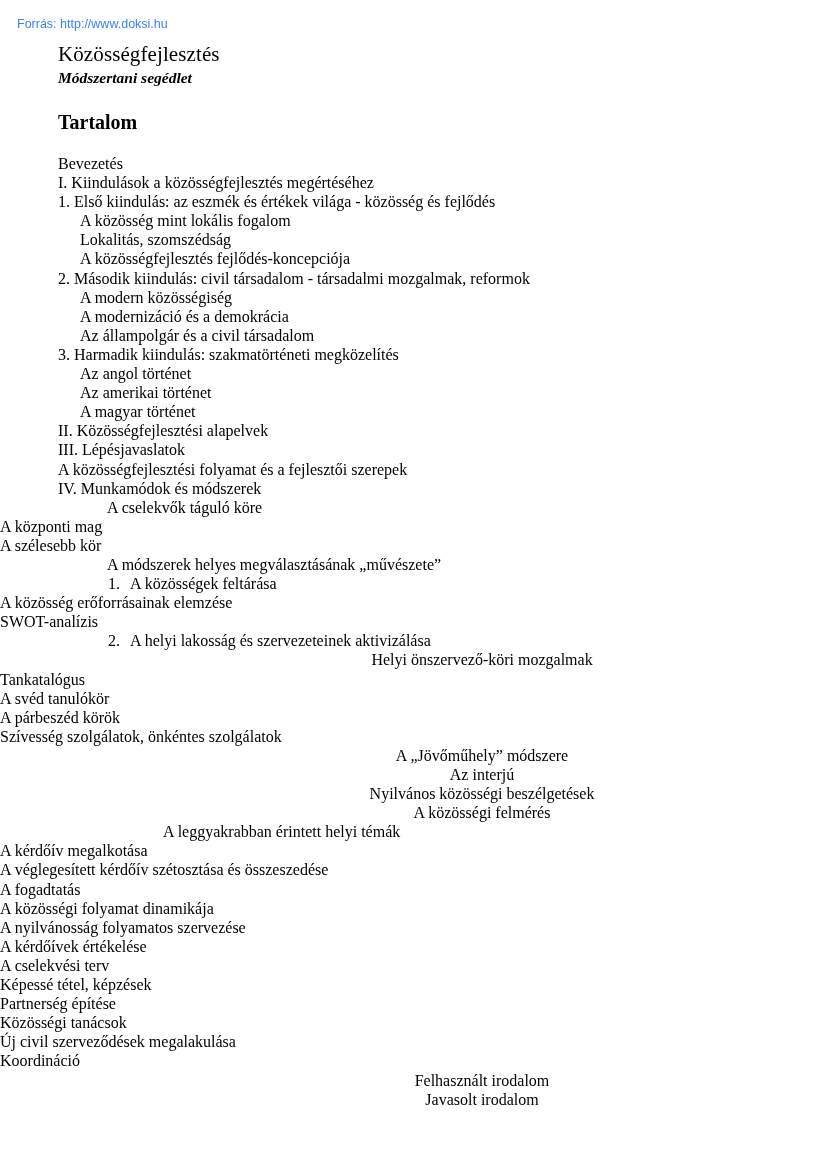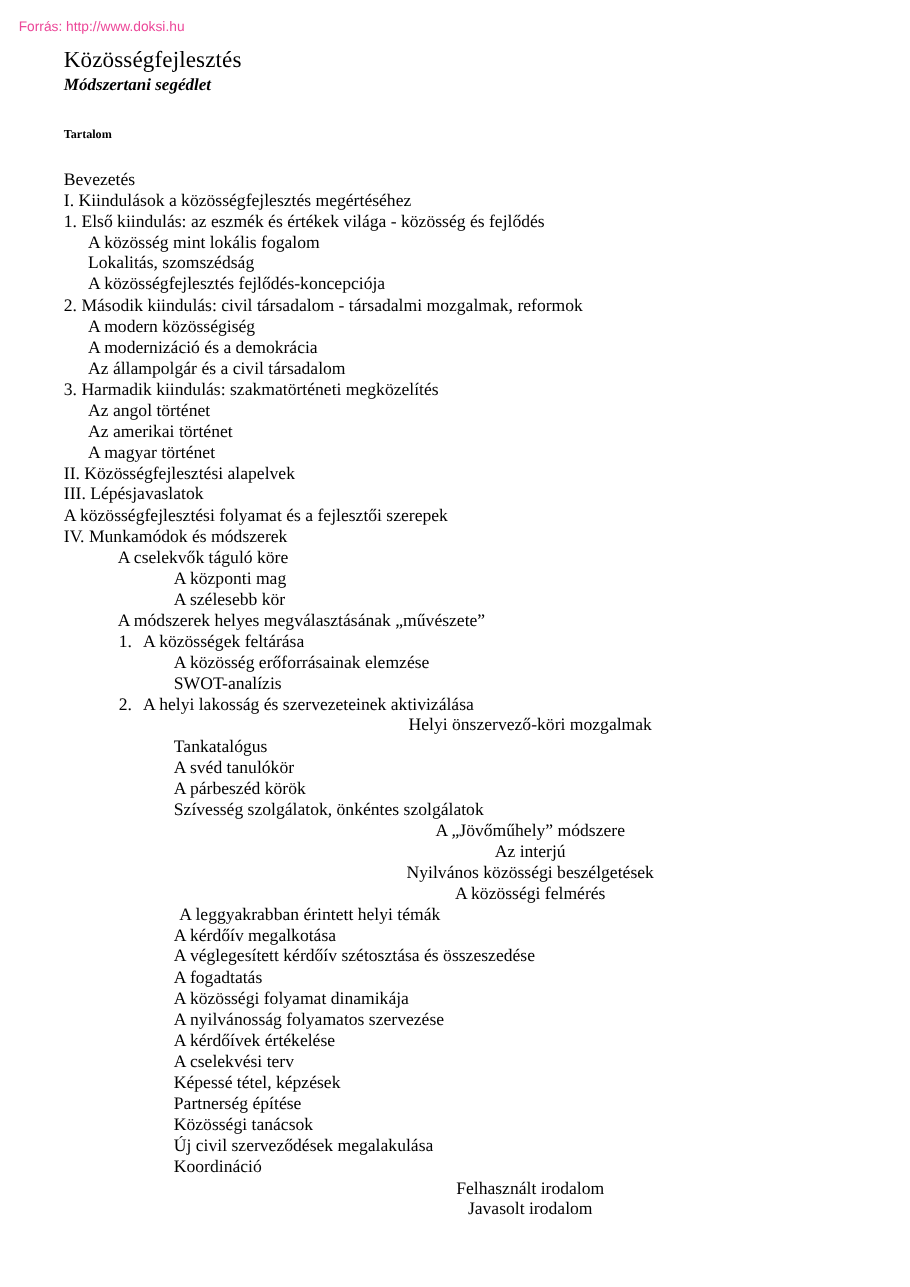--- a/index.html
+++ b/index.html
@@ -25,21 +25,21 @@
   }
 
   
   .source-stamp {
     position: absolute;
     left: 17px;
     top: 17px;
     font-family: "Liberation Sans", "DejaVu Sans", sans-serif;
     font-size: 12.5px;
     line-height: 14px;
-    color: #ec4899;
+    color: #3b82f6;
     white-space: pre;
   }
 
   
   .doc {
     position: absolute;
     left: 0;
     top: 42px;
     width: 827px;
   }
@@ -56,42 +56,42 @@
     margin: 0;
     padding: 2px 0 0 58px;
     font-size: 15.5px;
     line-height: 19px;
     font-weight: bold;
     font-style: italic;
   }
   .toc-heading {
     margin: 0;
     padding: 26px 0 0 58px;
-    font-size: 11px;
+    font-size: 20px;
     line-height: 19px;
     font-weight: bold;
   }
 
   .toc {
     margin: 0;
     padding: 22px 0 0 0;
     list-style: none;
   }
   .toc li {
     font-size: 16px;
     line-height: 19.1px;
     white-space: pre;
   }
 
   
   .lvl-0  { padding-left: 58px; }
   .lvl-1  { padding-left: 80px; }
   .lvl-2  { padding-left: 107px; }
   .lvl-3  { padding-left: 137px; text-align: center; }
-  .lvl-4  { padding-left: 158px; }
+  .lvl-4  { }
   .lvl-4b { padding-left: 163px; }
 
   
   .numbered {
     padding-left: 108px;
     display: block;
   }
   .numbered .marker {
     display: inline-block;
     width: 22px;

